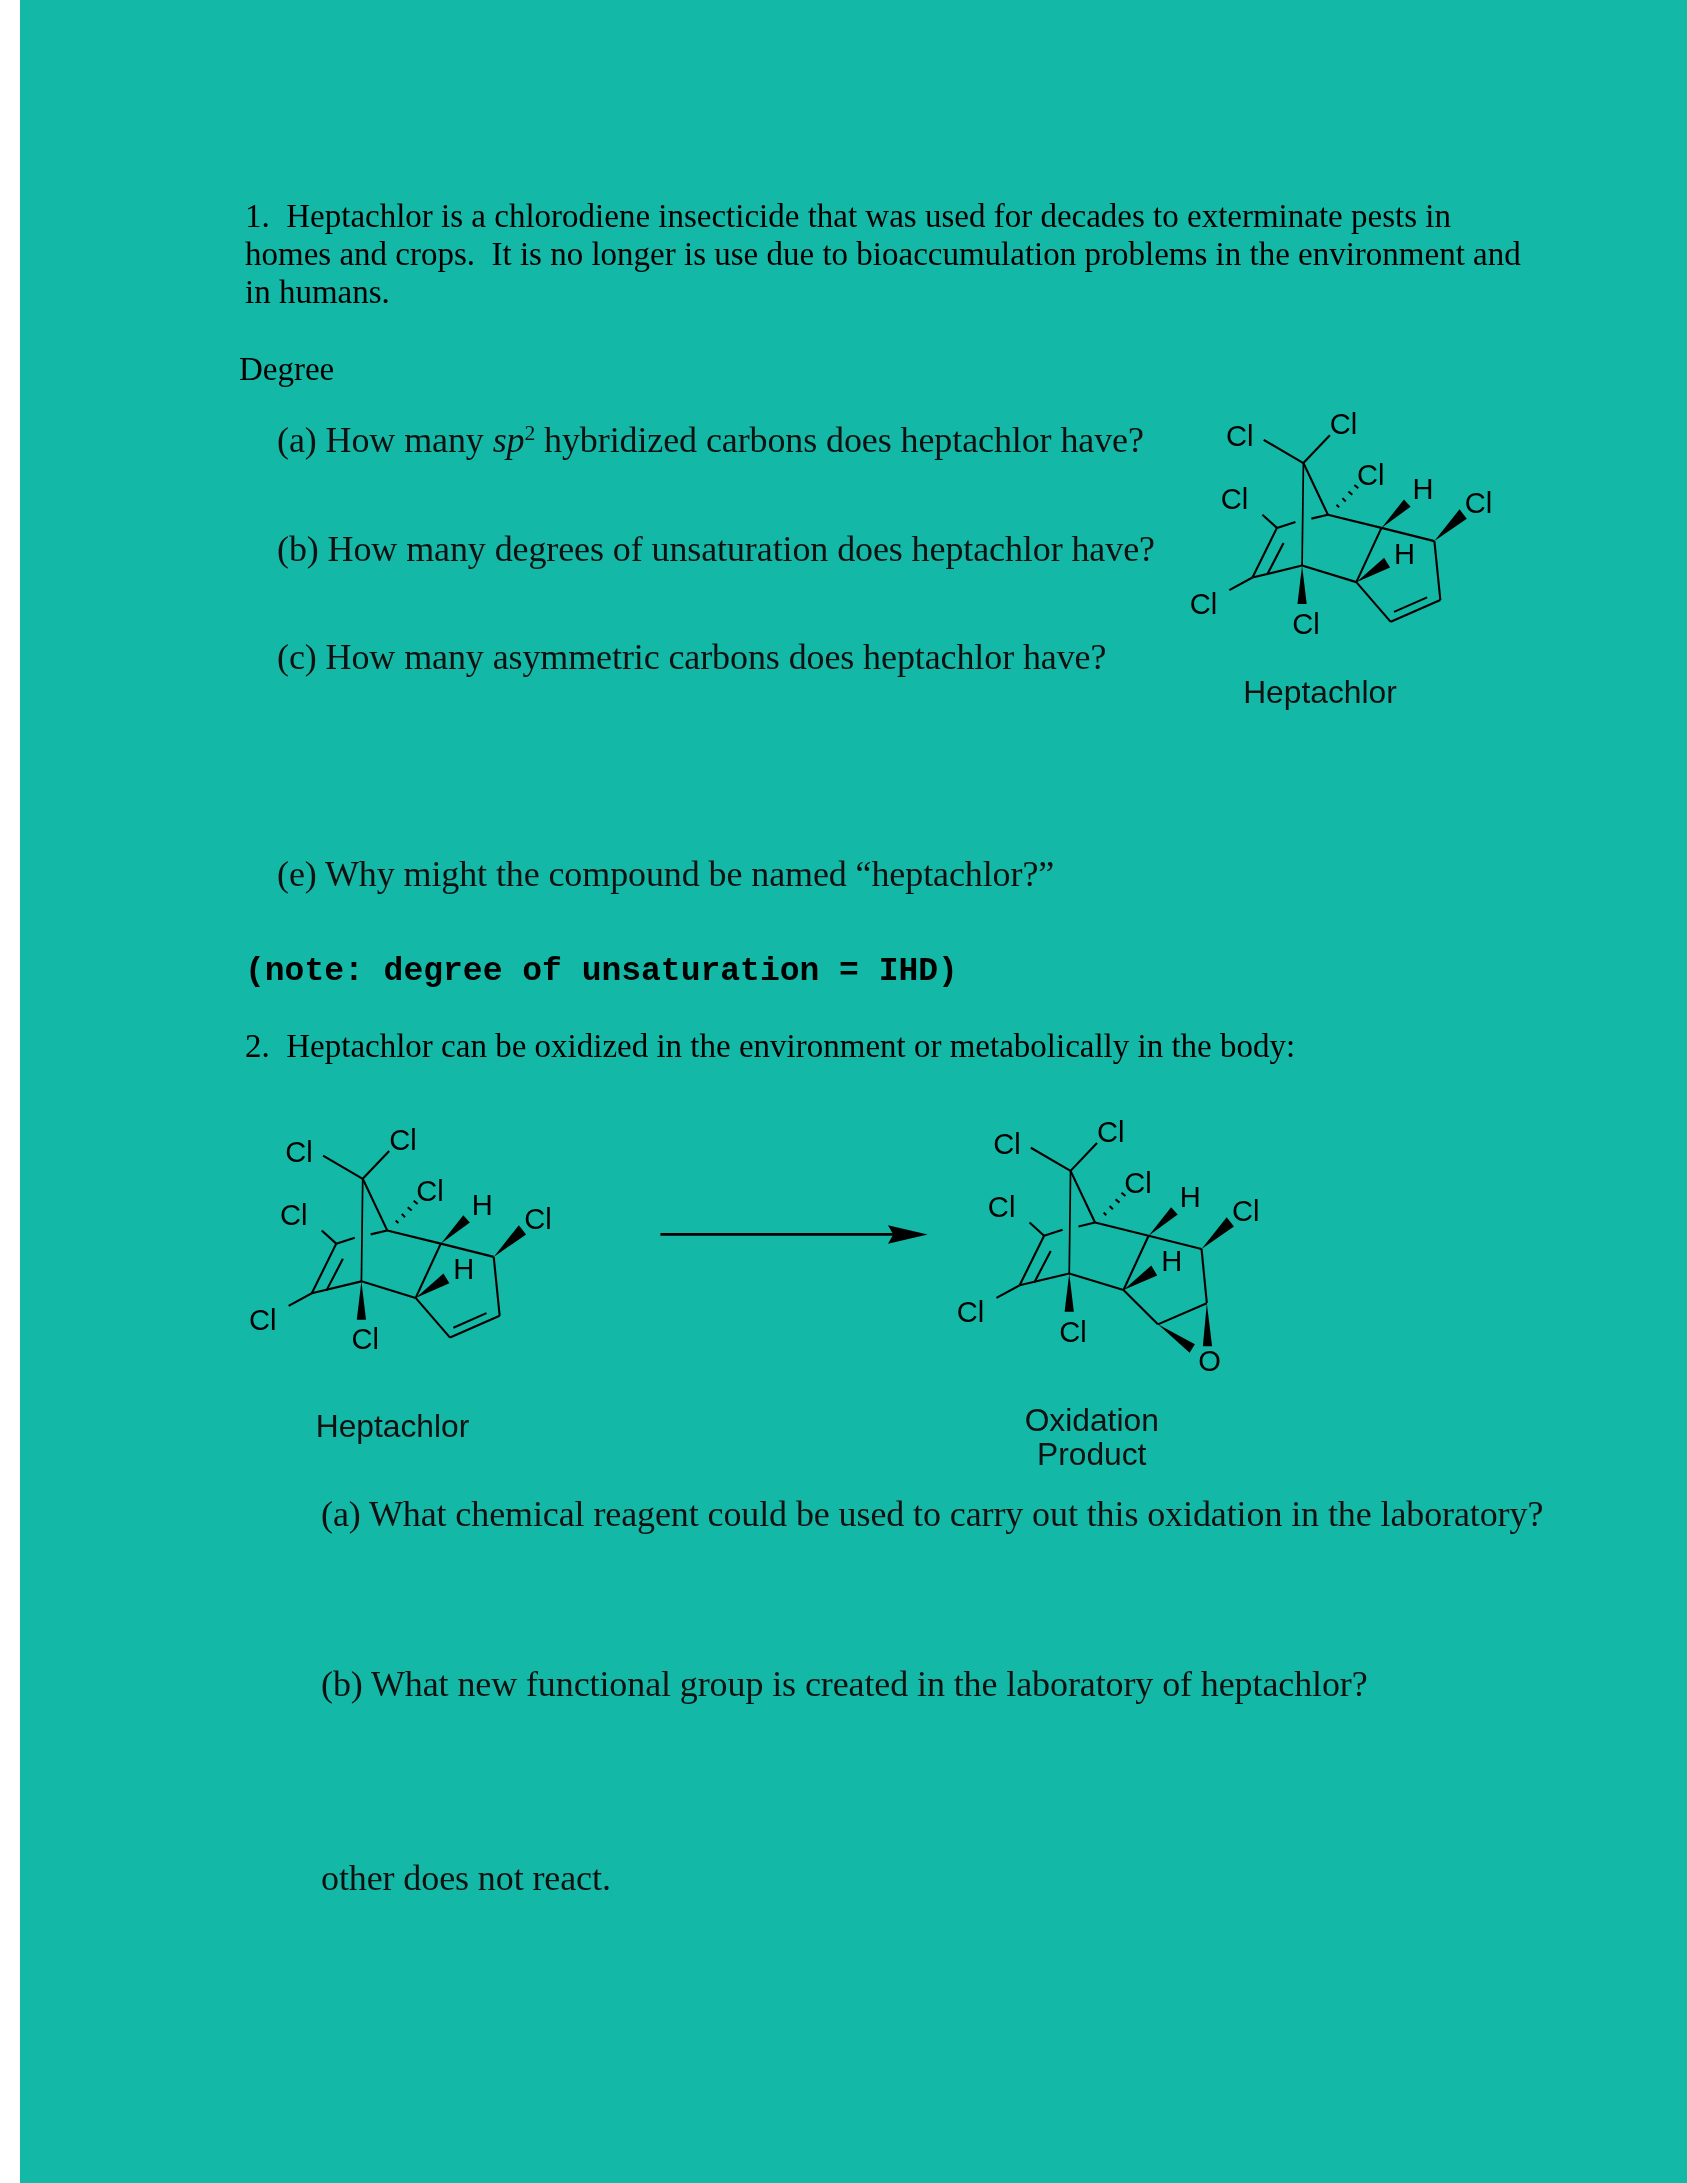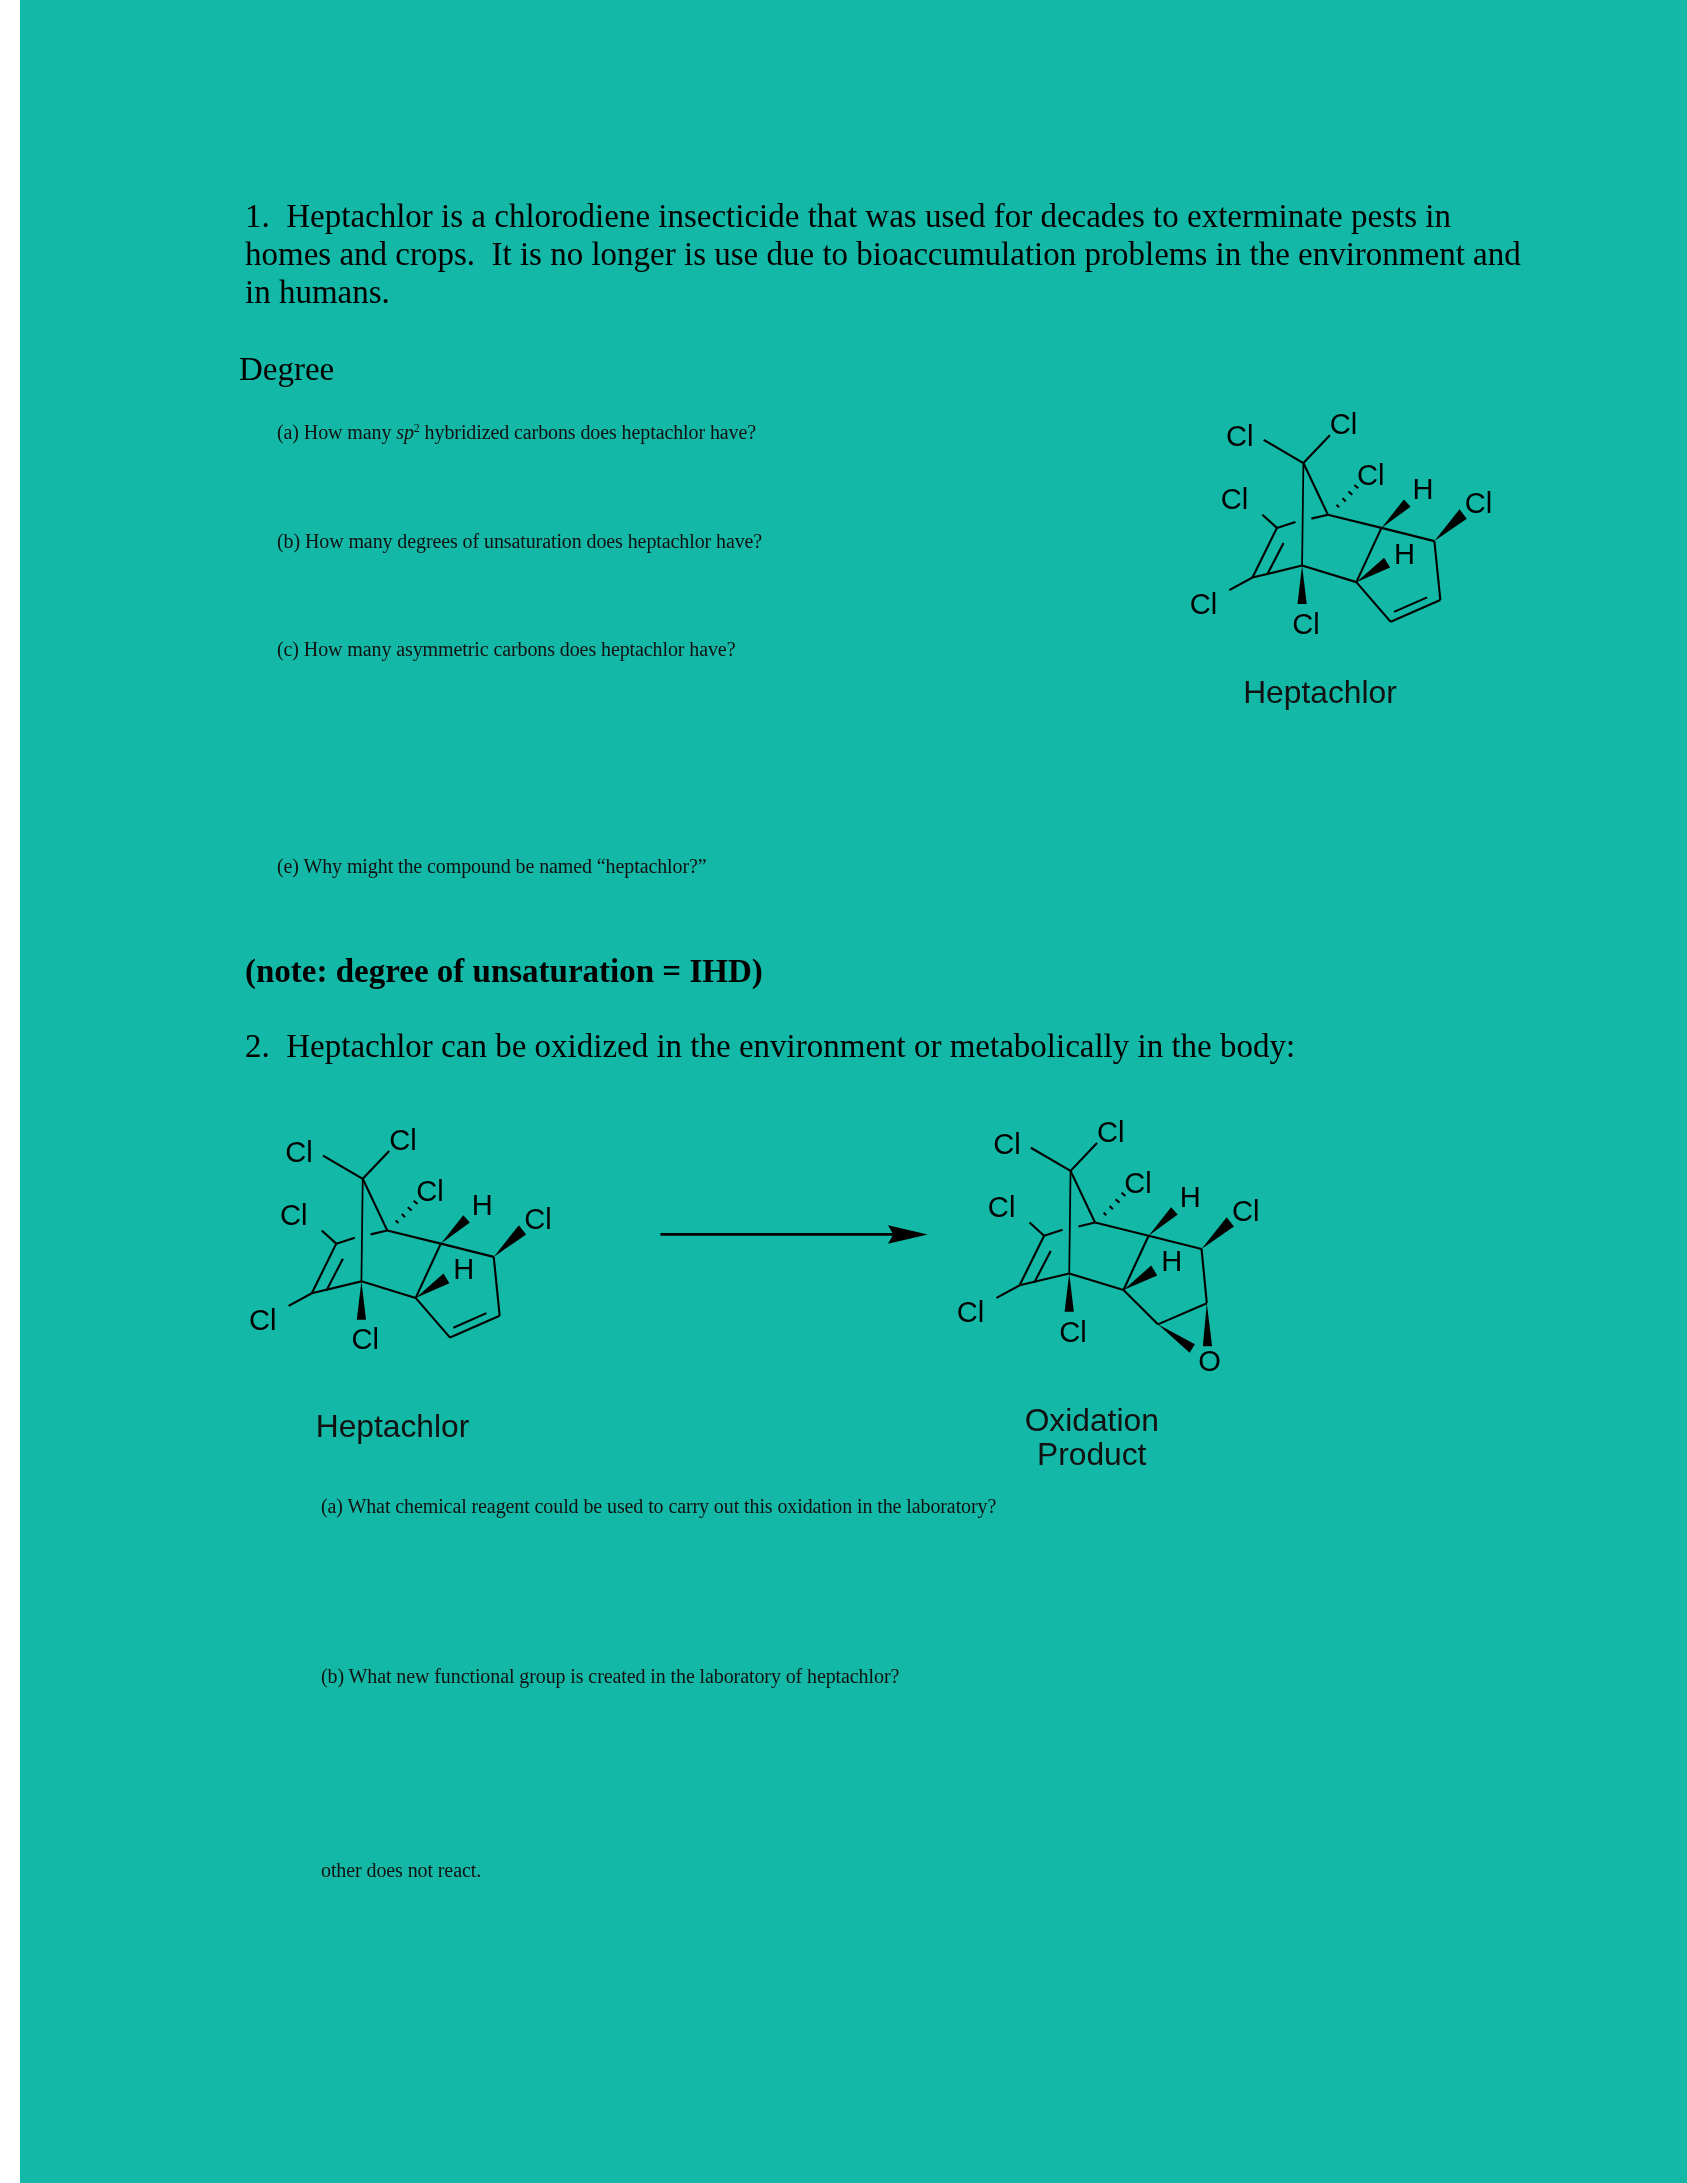--- a/index.html
+++ b/index.html
@@ -12,22 +12,22 @@
     color: #000;
     margin-left: 20px;
   }
   .serif { font-family: "Liberation Serif", "DejaVu Serif", serif; }
   .line {
     position: absolute;
     white-space: pre;
     line-height: 1;
   }
   .body-text { font-size: 33px; }
-  .q-text { font-size: 20px; color: #111; letter-spacing: -0.1px; }
-  .bold { font-weight: bold; }
+  .q-text { font-size: 36px; color: #111; letter-spacing: -0.1px; }
+  .bold { font-weight: bold; font-family: Liberation Mono, monospace; }
   .italic { font-style: italic; }
   sup { font-size: 60%; vertical-align: 0; position: relative; top: -0.55em; }
   svg { position: absolute; left: 0; top: 0; overflow: visible; }
   .bond { stroke: #000; stroke-width: 3.2; fill: none; stroke-linecap: butt; }
   .bond-thin { stroke: #000; stroke-width: 2.6; fill: none; }
   .wedge { fill: #000; stroke: none; }
   .hash { stroke: #000; stroke-width: 3; }
   .atom { font-family: "Liberation Sans", "DejaVu Sans", sans-serif; font-size: 44px; fill: #000; }
   .mol-label { font-family: "Liberation Sans", "DejaVu Sans", sans-serif; font-size: 48px; fill: #111; }
 </style>

